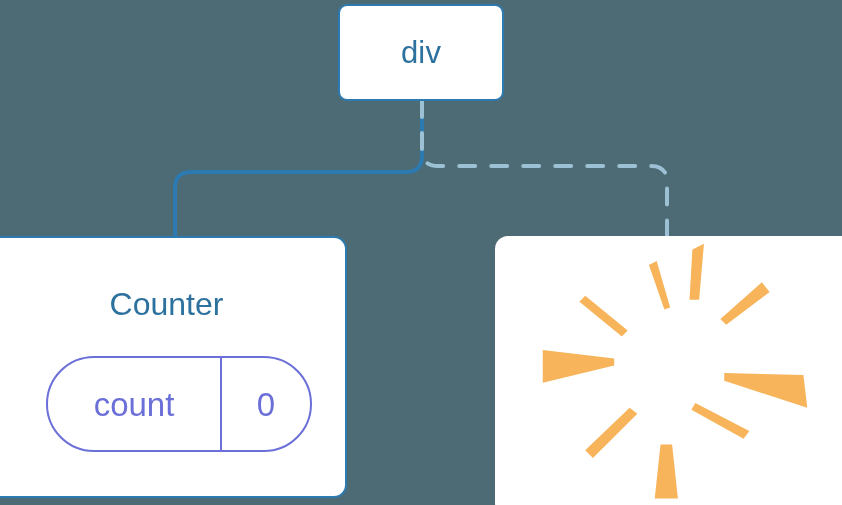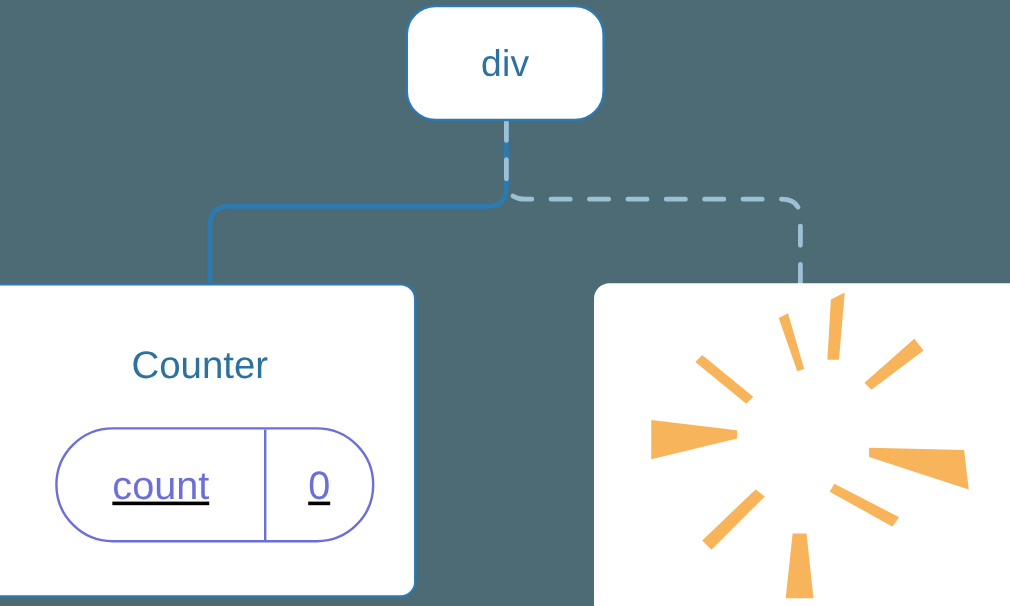--- a/index.html
+++ b/index.html
@@ -38,21 +38,21 @@
     background: #ffffff;
     box-sizing: border-box;
     z-index: 2;
   }
   .node-div {
     left: 338px;
     top: 4px;
     width: 166px;
     height: 97px;
     border: 2px solid #2d7ab0;
-    border-radius: 25px;
+    border-radius: 9px;
     display: flex;
     align-items: center;
     justify-content: center;
   }
   .node-label-div {
     color: #2d719f;
     font-size: 31px;
     letter-spacing: 0.2px;
     line-height: 1;
   }
@@ -81,21 +81,20 @@
     position: absolute;
     left: 58px;
     top: 118px;
     width: 266px;
     height: 96px;
     border: 2px solid #6b6fd8;
     border-radius: 48px;
     box-sizing: border-box;
     display: flex;
     align-items: stretch;
-    text-decoration: underline;
   }
   .state-key {
     flex: 0 0 174px;
     display: flex;
     align-items: center;
     justify-content: center;
     color: #6b6fd8;
     font-size: 33px;
     line-height: 1;
     border-right: 2px solid #6b6fd8;

